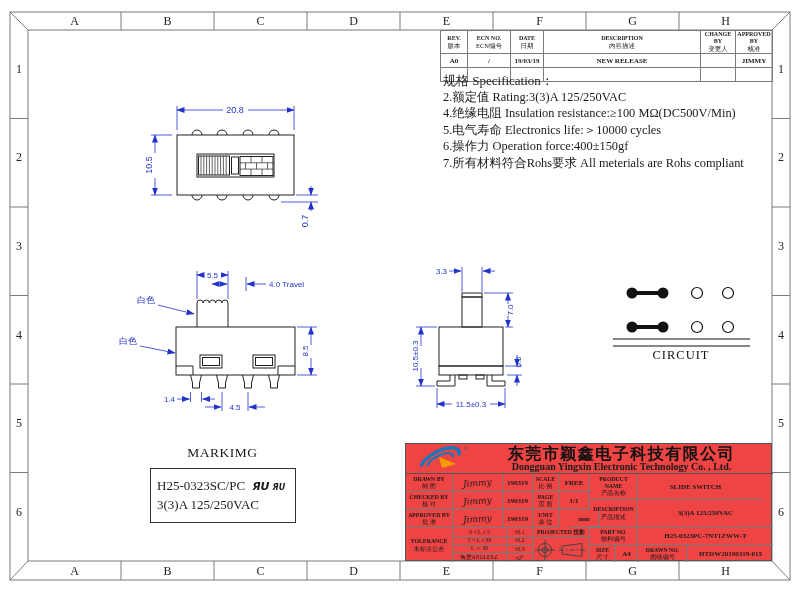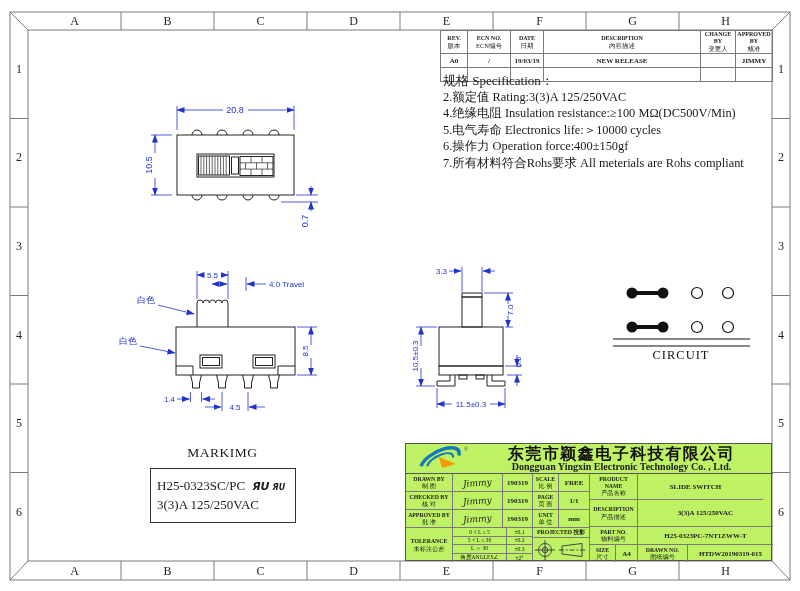--- a/index.html
+++ b/index.html
@@ -19,21 +19,21 @@
   #spec .spec-title { font-size:13px; line-height:17px; }
   #spec .spec-item { font-size:12.4px; line-height:16.4px; }
   
   #marking-title { position:absolute; left:150px; top:445px; width:145px; text-align:center; font-size:13.5px; letter-spacing:0.5px; }
   #marking-box { position:absolute; left:150px; top:468px; width:146px; height:55px; border:1.3px solid #333; padding:8px 0 0 6px; }
   #marking-box .mline { font-size:13px; line-height:17px; white-space:nowrap; }
   .ul-mark { font-weight:bold; font-style:italic; font-family:"DejaVu Sans", sans-serif; }
   .ul-1 { font-size:11px; margin-left:7px; }
   .ul-2 { font-size:8px; margin-left:3px; }
   
-  #title-block { position:absolute; left:405px; top:443px; width:367px; height:118px; border:1px solid #555; background:#bef264; }
+  #title-block { position:absolute; left:405px; top:443px; width:367px; height:118px; border:1px solid #555; background:#ef4444; }
   .tb-cell { position:absolute; border-right:1px solid #7a7a7a; border-bottom:1px solid #7a7a7a; display:flex; align-items:center; justify-content:center; overflow:hidden; text-align:center; }
   .tb-cell.last-col { border-right:none; }
   .tb-cell.last-row { border-bottom:none; }
   .lbl-en { display:block; font-size:5.8px; line-height:6.5px; font-weight:bold; }
   .lbl-zh { display:block; font-size:6.2px; line-height:7.5px; }
   .tb-val { font-size:7px; font-weight:600; }
   .tb-sign { font-family:"DejaVu Serif", serif; font-style:italic; font-size:9px; transform:rotate(-4deg); }
   .tol-range { font-size:5.6px; }
   #company-row { position:absolute; left:0; top:0; width:367px; height:30px; border-bottom:1px solid #555; display:flex; align-items:center; }
   #company-names { flex:1; text-align:center; }
@@ -412,21 +412,21 @@
     </div>
   <div class="tb-cell" style="left:97px;top:66px;width:30px;height:18px;">
       <span class="tb-val">190319</span>
     </div>
   <div class="tb-cell" style="left:127px;top:66px;width:26px;height:18px;">
       <span>
         <span class="lbl-en">UNIT</span>
         <span class="lbl-zh">单 位</span>
       </span>
     </div>
-  <div class="tb-cell" style="left:153px;top:66px;width:31px;height:18px;">
+  <div class="tb-cell" style="left:163px;top:66px;width:31px;height:18px;">
       <span class="tb-val">mm</span>
     </div>
 
   <div class="tb-cell last-row" style="left:0;top:84px;width:47px;height:34px;">
       <span>
         <span class="lbl-en">TOLERANCE</span>
         <span class="lbl-zh">未标注公差</span>
       </span>
     </div>
   <div class="tb-cell" style="left:47px;top:84px;width:54px;height:8.5px;">

